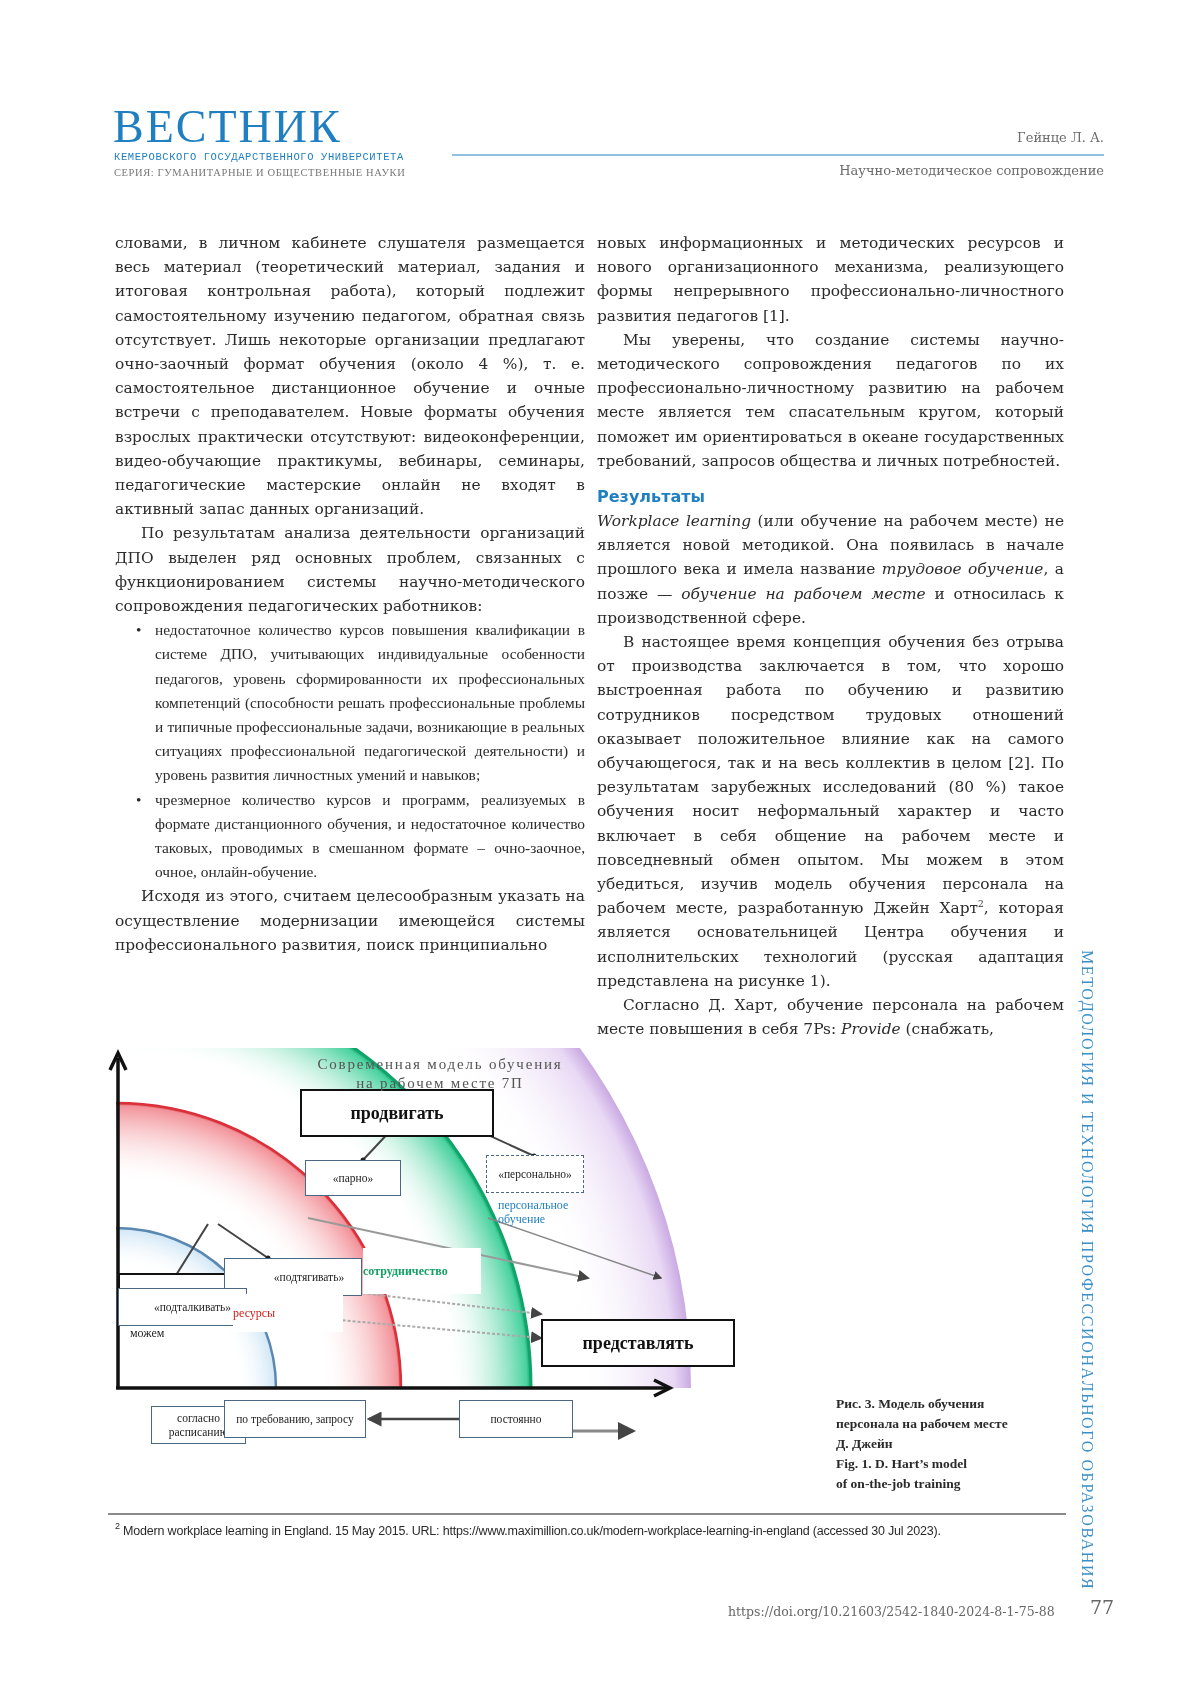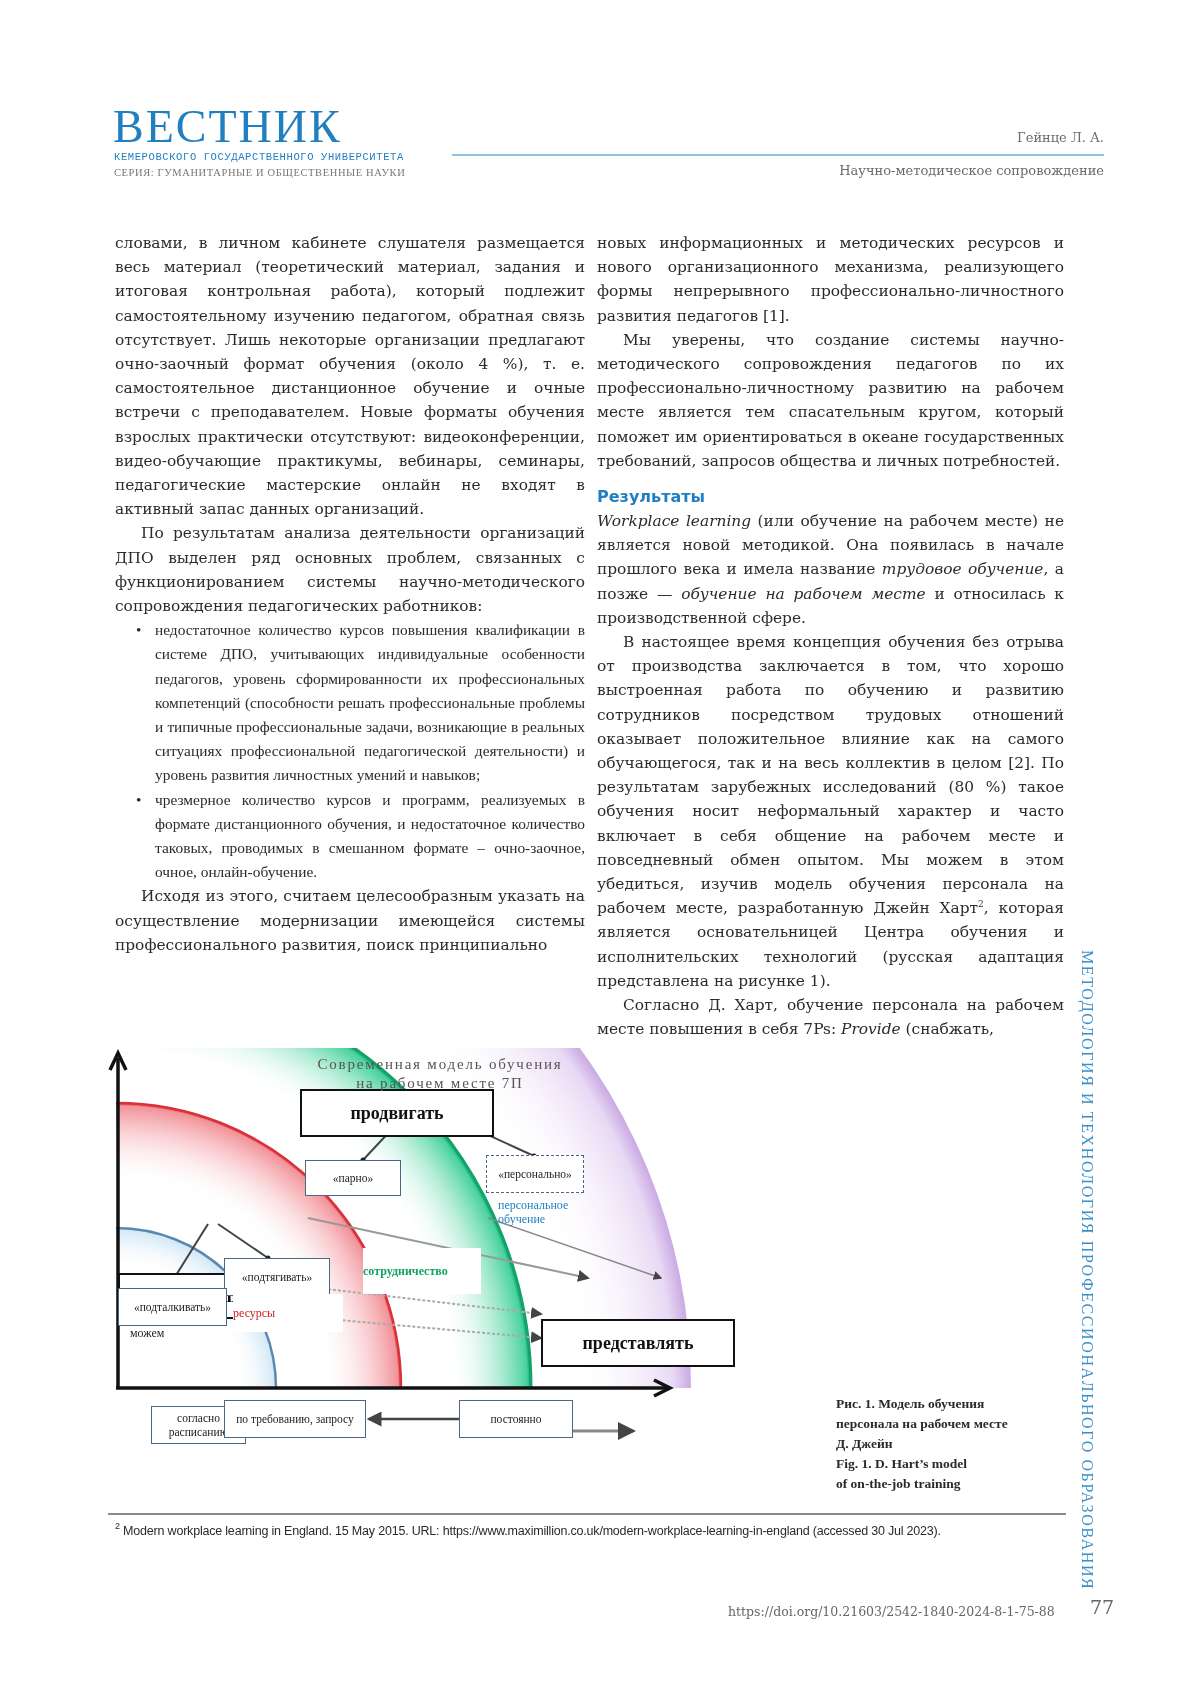--- a/index.html
+++ b/index.html
@@ -150,40 +150,40 @@
     <line x1="425" y1="371" x2="261" y2="371" stroke="#444" stroke-width="2.5" marker-end="url(#arrowSm)"></line>
     <line x1="464" y1="383" x2="525" y2="383" stroke="#888" stroke-width="3" marker-end="url(#arrowSm)"></line>
   </svg>
 
   <div class="fbox main" style="left:192px;top:41px;width:190px;height:44px;">продвигать</div>
   <div class="fbox main" style="left:10px;top:225px;width:160px;height:42px;">предоставлять</div>
   <div class="fbox main" style="left:433px;top:271px;width:190px;height:44px;">представлять</div>
 
   <div class="fbox" style="left:197px;top:112px;width:94px;height:34px;">«парно»</div>
   <div class="fbox" style="left:378px;top:107px;width:96px;height:36px;border-style:dashed;">«персонально»</div>
-  <div class="fbox" style="left:116px;top:210px;width:104px;height:36px;">«подтягивать»</div>
-  <div class="fbox" style="left:10px;top:240px;width:107px;height:36px;">«подталкивать»</div>
+  <div class="fbox" style="left:116px;top:210px;width:104px;height:36px;padding-left:32px;">«подтягивать»</div>
+  <div class="fbox" style="left:10px;top:240px;width:107px;height:36px;padding-left:20px;">«подталкивать»</div>
 
   <div class="flabel" style="left:22px;top:278px;width:100px;">можем</div>
   <div class="flabel" style="left:125px;top:246px;width:110px;height:38px;line-height:38px;"><span style="color:#d02020;">ресурсы</span></div>
   <div class="flabel" style="left:255px;top:200px;width:118px;height:46px;line-height:46px;"><span style="color:#12a064;font-weight:bold;">сотрудничество</span></div>
   <div class="flabel" style="left:390px;top:150px;width:75px;color:#1f7fc0;background:transparent;">персональное обучение</div>
 
   <div class="fbox" style="left:10px;top:358px;width:93px;height:36px;margin-left:33px;">согласно расписанию</div>
   <div class="fbox" style="left:116px;top:352px;width:140px;height:36px;">по требованию, запросу</div>
   <div class="fbox" style="left:351px;top:352px;width:112px;height:36px;">постоянно</div>
 </div>
 
 <div class="abs fig-title">
   <div>Современная модель обучения</div>
   <div>на рабочем месте 7П</div>
 </div>
 
 <div class="abs caption">
-  <div>Рис. 1. Модель обучения</div>
+  <div>Рис. 3. Модель обучения</div>
   <div>персонала на рабочем месте</div>
   <div>Д. Джейн</div>
   <div>Fig. 1. D. Hart’s model</div>
   <div>of on-the-job training</div>
 </div>
 
 <div class="abs fn-rule"></div>
 <div class="abs footnote">
   <sup>2</sup>
   <span>Modern workplace learning in England. 15 May 2015. URL: https://www.maximillion.co.uk/modern-workplace-learning-in-england (accessed 30 Jul 2023).</span>

